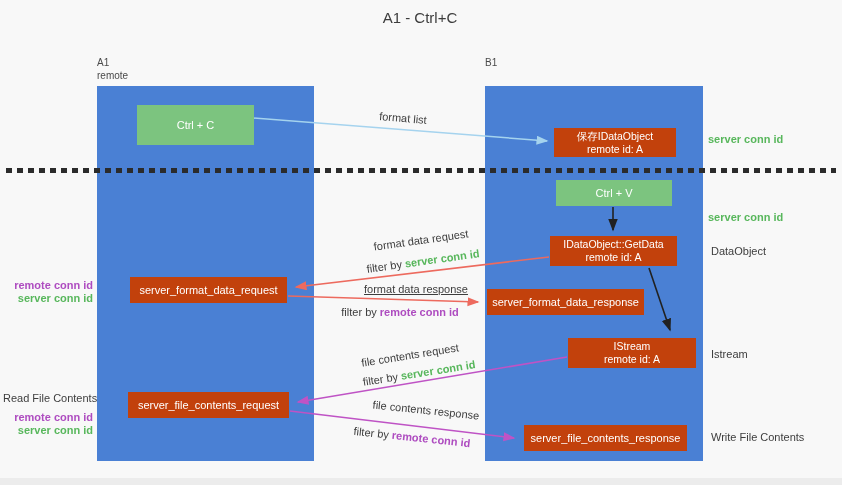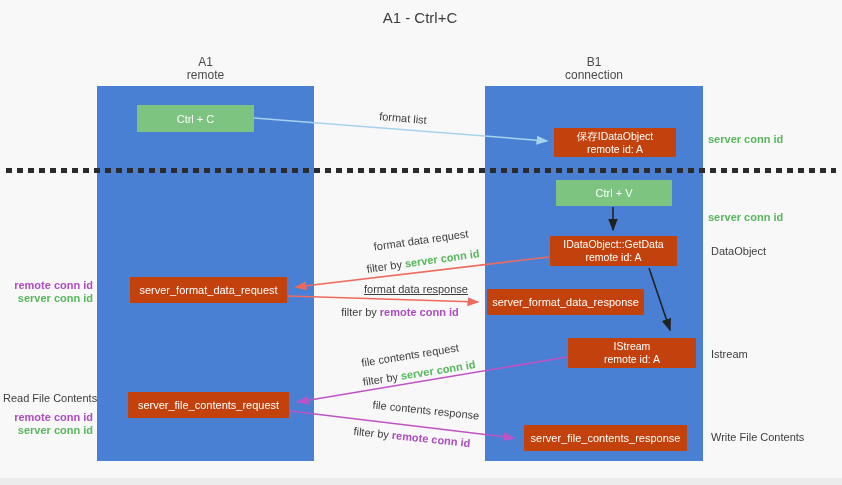--- a/index.html
+++ b/index.html
@@ -7,22 +7,22 @@
     width:842px;height:485px;overflow:hidden;position:relative;
     background:#f8f8f8;
     font-family:"Liberation Sans","DejaVu Sans",sans-serif;
   }
   .canvas{position:absolute;inset:0;}
   .title{
     position:absolute;left:300px;top:8px;width:240px;text-align:center;
     font-size:15px;line-height:19px;color:#3c3c3c;
   }
   .col-head{
-    position:absolute;top:56px;text-align:center;
-    font-size:12px;line-height:13px;color:#4a4a4a;
+    position:absolute;top:56px;
+    font-size:10px;line-height:13px;color:#4a4a4a;
   }
   .col-head.left{left:97px;width:217px;}
   .col-head.right{left:485px;width:218px;}
   .lane{position:absolute;top:86px;height:375px;background:#4a80d4;}
   .lane.left{left:97px;width:217px;}
   .lane.right{left:485px;width:218px;}
   .dotted{
     position:absolute;left:6px;right:6px;top:168px;height:5px;
     background:repeating-linear-gradient(90deg,#2b2b2b 0 6px,transparent 6px 11px);
   }
@@ -52,21 +52,20 @@
   <div class="title">
     <div>A1 - Ctrl+C</div>
   </div>
 
   <div class="col-head left">
     <div>A1</div>
     <div>remote</div>
   </div>
   <div class="col-head right">
     <div>B1</div>
-    <div>connection</div>
   </div>
 
   <div class="lane left"></div>
   <div class="lane right"></div>
 
   <div class="dotted"></div>
 
   <svg class="arrows" viewBox="0 0 842 485">
     <defs>
       <marker id="m-blue" markerWidth="9" markerHeight="7" refX="7" refY="3" orient="auto">
@@ -84,21 +83,21 @@
     </defs>
     <line x1="253" y1="118" x2="547" y2="141" stroke="#a5d3ee" stroke-width="1.5" marker-end="url(#m-blue)"></line>
     <line x1="613" y1="207" x2="613" y2="230" stroke="#212121" stroke-width="1.6" marker-end="url(#m-black)"></line>
     <line x1="649" y1="268" x2="670" y2="330" stroke="#212121" stroke-width="1.6" marker-end="url(#m-black)"></line>
     <line x1="549" y1="257" x2="296" y2="287" stroke="#ed6a5e" stroke-width="1.5" marker-end="url(#m-red)"></line>
     <line x1="288" y1="296" x2="478" y2="302" stroke="#ed6a5e" stroke-width="1.5" marker-end="url(#m-red)"></line>
     <line x1="567" y1="357" x2="298" y2="402" stroke="#bf53c5" stroke-width="1.5" marker-end="url(#m-mag)"></line>
     <line x1="290" y1="411" x2="514" y2="438" stroke="#bf53c5" stroke-width="1.5" marker-end="url(#m-mag)"></line>
   </svg>
 
-  <div class="node green" style="left:137px;top:105px;width:117px;height:27px;">
+  <div class="node green" style="left:137px;top:105px;width:117px;height:40px;">
     <span>Ctrl + C</span>
   </div>
 
   <div class="node orange two-line" style="left:554px;top:128px;width:122px;height:29px;">
     <span>保存IDataObject</span>
     <span>remote id: A</span>
   </div>
 
   <div class="node green" style="left:556px;top:180px;width:116px;height:26px;">
     <span>Ctrl + V</span>

